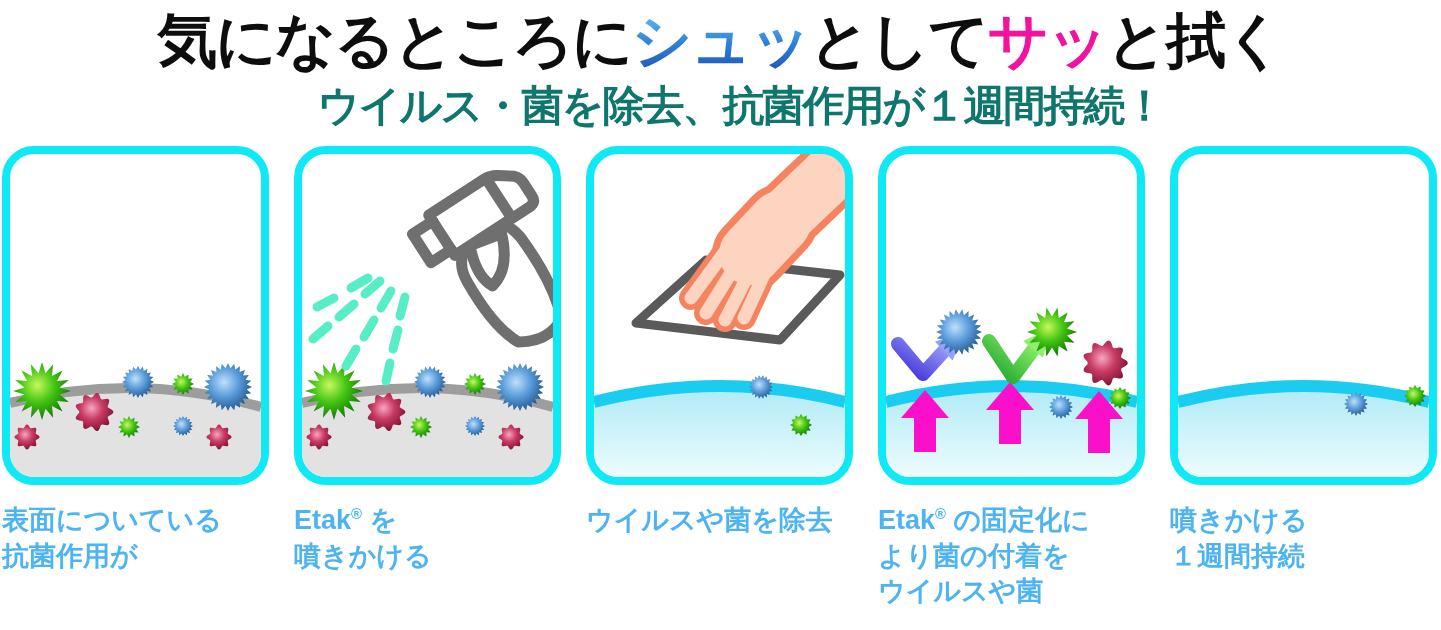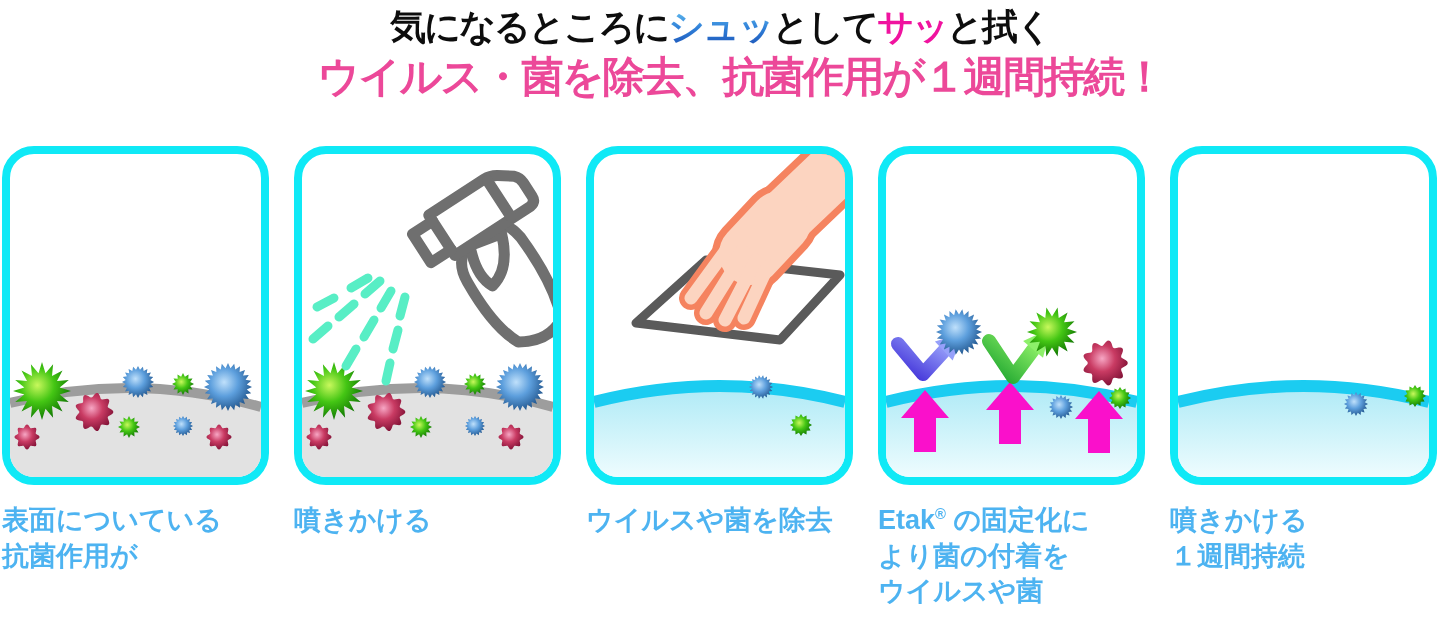--- a/index.html
+++ b/index.html
@@ -1,21 +1,21 @@
 <!DOCTYPE html>
 <html lang="ja"><head>
 <meta charset="utf-8">
 <style>
   html,body{margin:0;padding:0;background:#fff;}
   .page{position:relative;width:1441px;height:630px;background:#ffffff;overflow:hidden;
         font-family:"Liberation Sans","DejaVu Sans",sans-serif;}
   
   .header{position:absolute;top:6px;left:0;width:100%;text-align:center;font-weight:800;}
-  .h1{font-size:36px;letter-spacing:-2px;line-height:1.18;color:#0d0d0d;white-space:nowrap;text-align:center;}
-  .h2{font-size:42px;letter-spacing:-2px;line-height:1.18;color:#ec4899;margin-top:4px;white-space:nowrap;padding-left:40px;}
+  .h1{font-size:60px;letter-spacing:-2px;line-height:1.18;color:#0d0d0d;white-space:nowrap;text-align:center;}
+  .h2{font-size:42px;letter-spacing:-2px;line-height:1.18;color:#0f766e;margin-top:4px;white-space:nowrap;padding-left:40px;}
   .hb{color:#0d0d0d;}
   .hblue{background:linear-gradient(180deg,#6cc9f3 0%,#2f7fd8 55%,#1d55b8 100%);
          -webkit-background-clip:text;background-clip:text;color:transparent;}
   .hmag{color:#f0139f;}
   
   .panels{position:absolute;top:146px;left:2px;display:flex;gap:25px;}
   .step{width:267px;}
   .box{position:relative;width:267px;height:339px;box-sizing:border-box;
        border:8px solid #0fe9f6;border-radius:32px;background:#fff;overflow:hidden;}
   .illus{position:absolute;left:0;top:0;width:251px;height:323px;display:block;}
@@ -143,20 +143,21 @@
           <g transform="translate(100,75) rotate(-33)" fill="none" stroke="#6f6f6f" stroke-width="11" stroke-linejoin="round" stroke-linecap="round">
             <path d="M38 54 Q27 62 26 80 Q23 132 36 158 Q62 175 85 162 Q98 128 95 72 Q93 56 86 51" fill="#ffffff"></path>
             <path d="M48 51 Q36 80 45 97 Q69 92 81 58 Z" fill="#ffffff"></path>
             <path d="M30 3 H96 Q103 3 109 7 L123 17 Q127 21 127 27 V43 Q127 50 120 51 H30 Z" fill="#ffffff"></path>
             <path d="M98 6 V49"></path>
             <path d="M30 10 H6 V44 H30"></path>
           </g>
         </svg>
       </div>
       <div class="caption">
+        <div><span>Etak</span><sup>®</sup><span> を</span></div>
         <div>噴きかける</div>
       </div>
     </div>
 
     <div class="step">
       <div class="box">
         <svg class="illus" viewBox="0 0 251 323">
           <use href="#seaSurface"></use>
           <polygon points="42,169 112,106 246,121 186,186" fill="#ffffff" stroke="#5a5a5a" stroke-width="9" stroke-linejoin="round"></polygon>
           <g>

